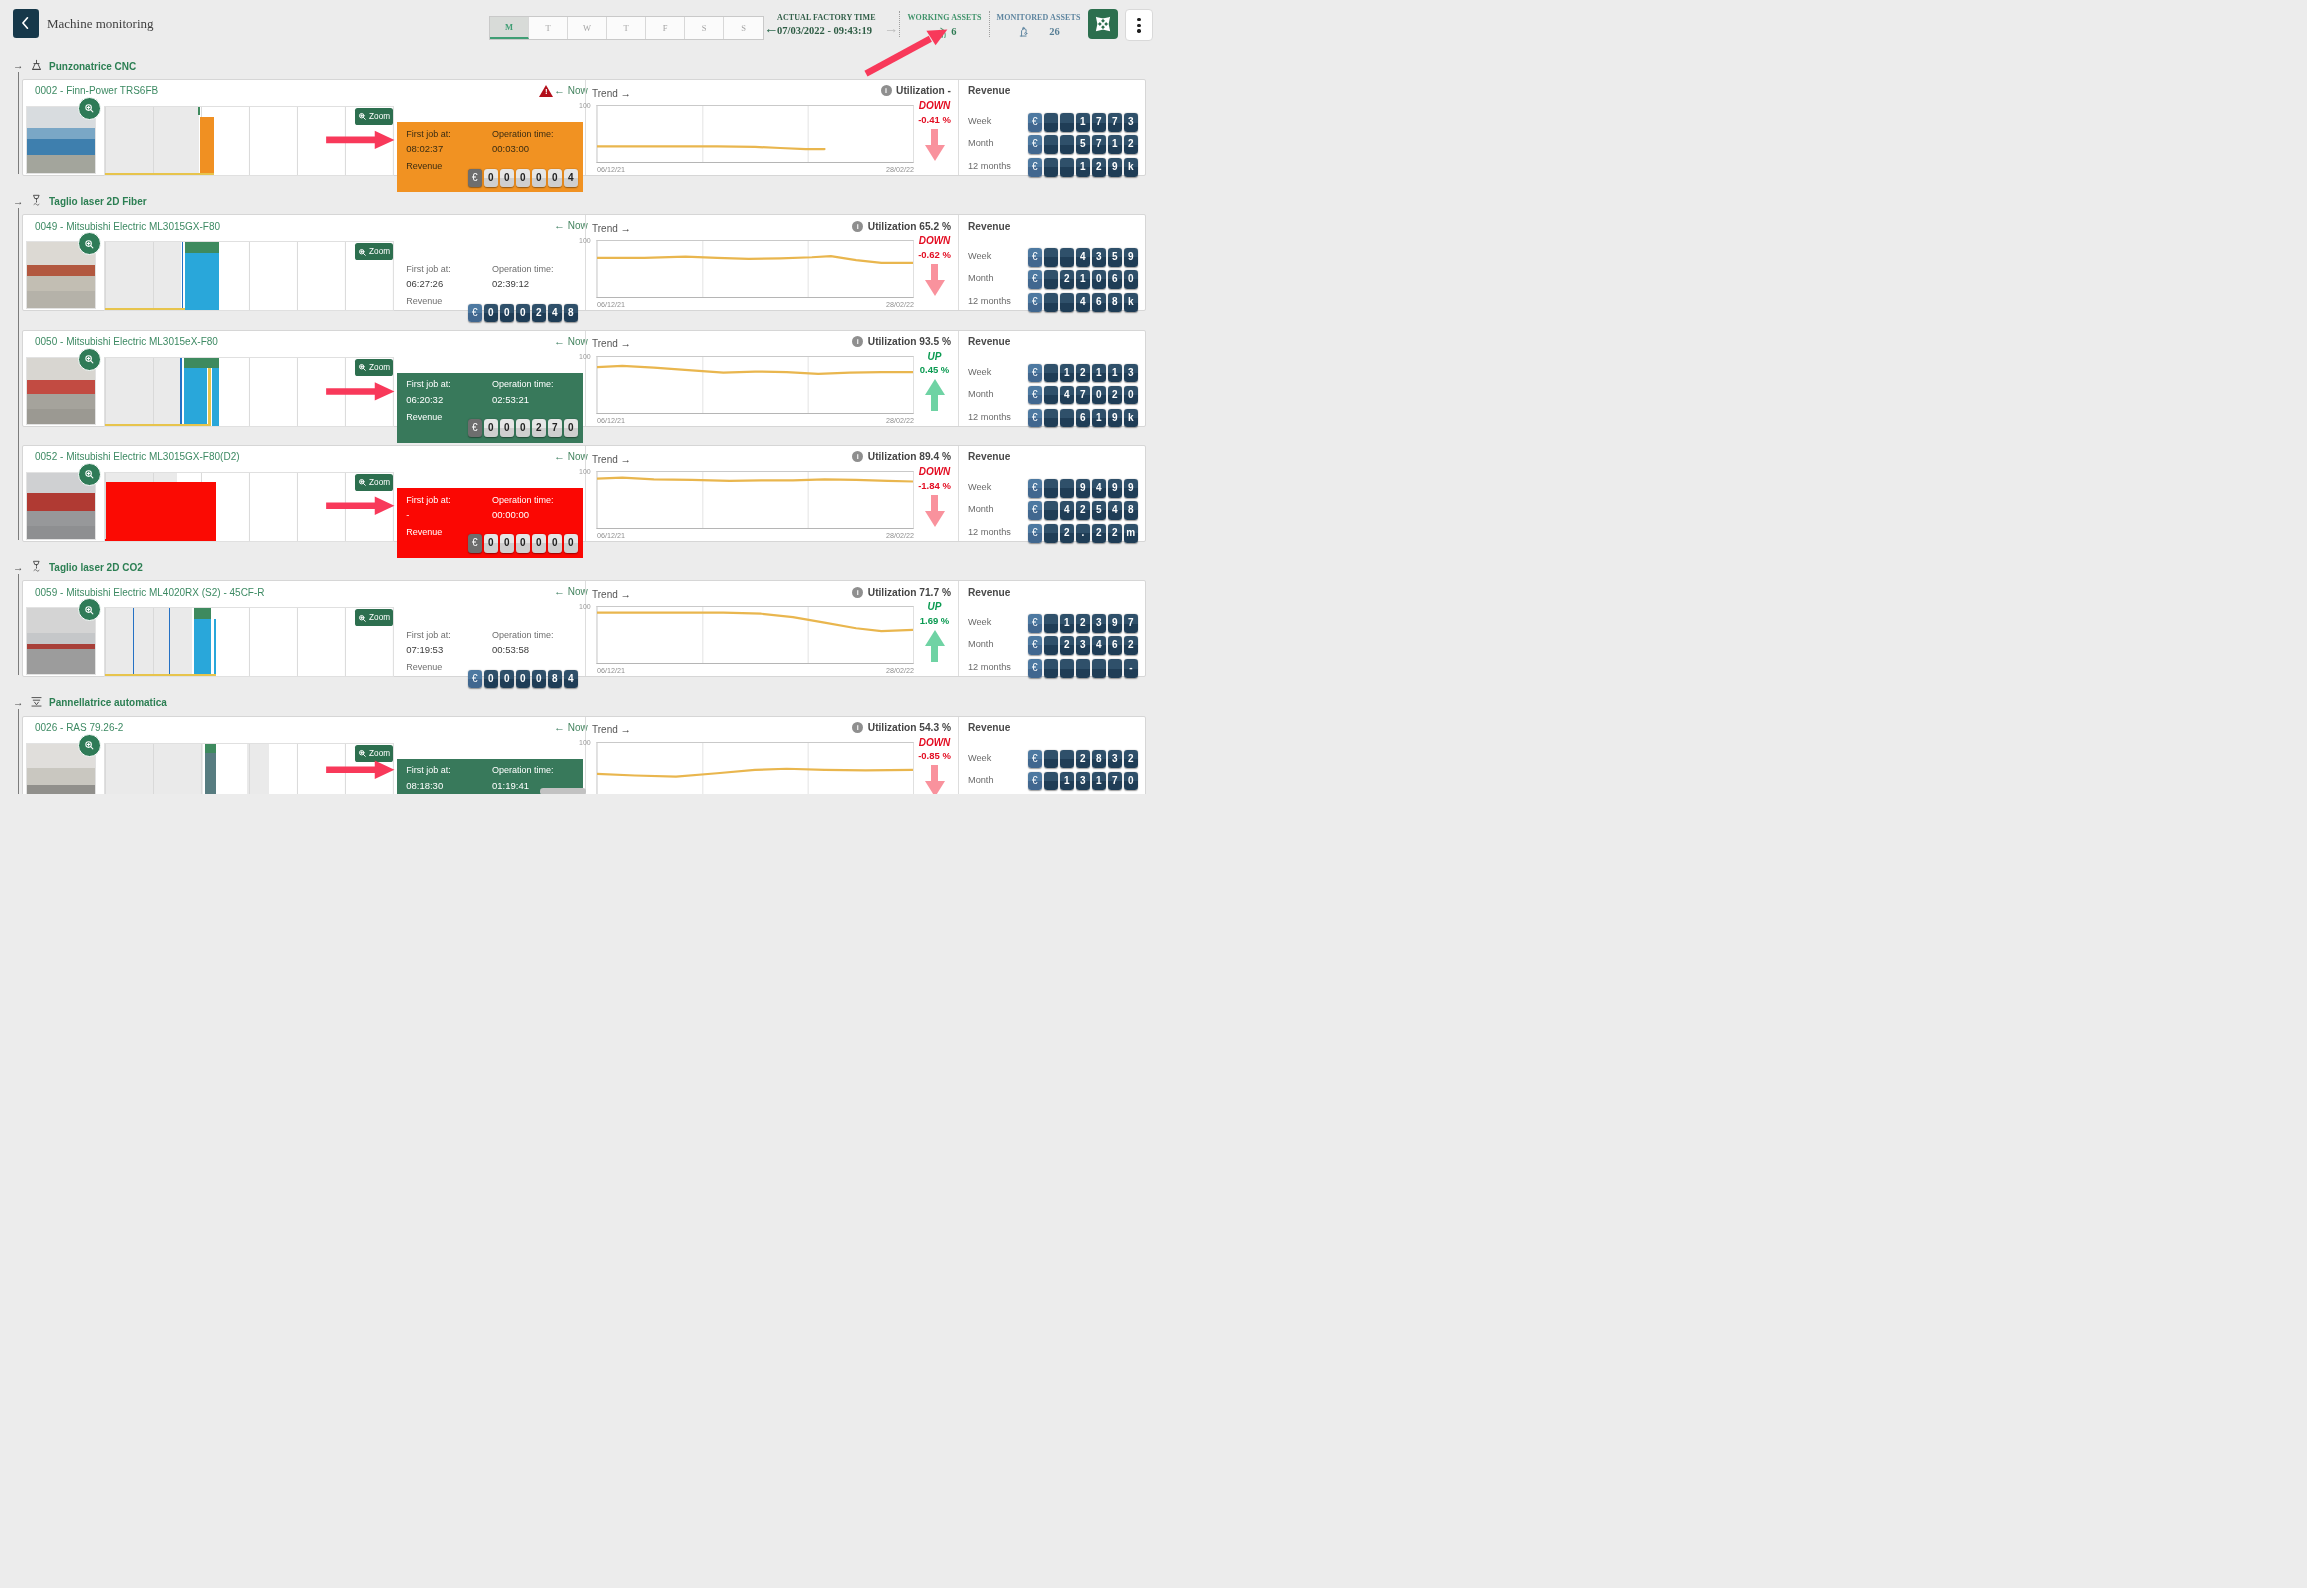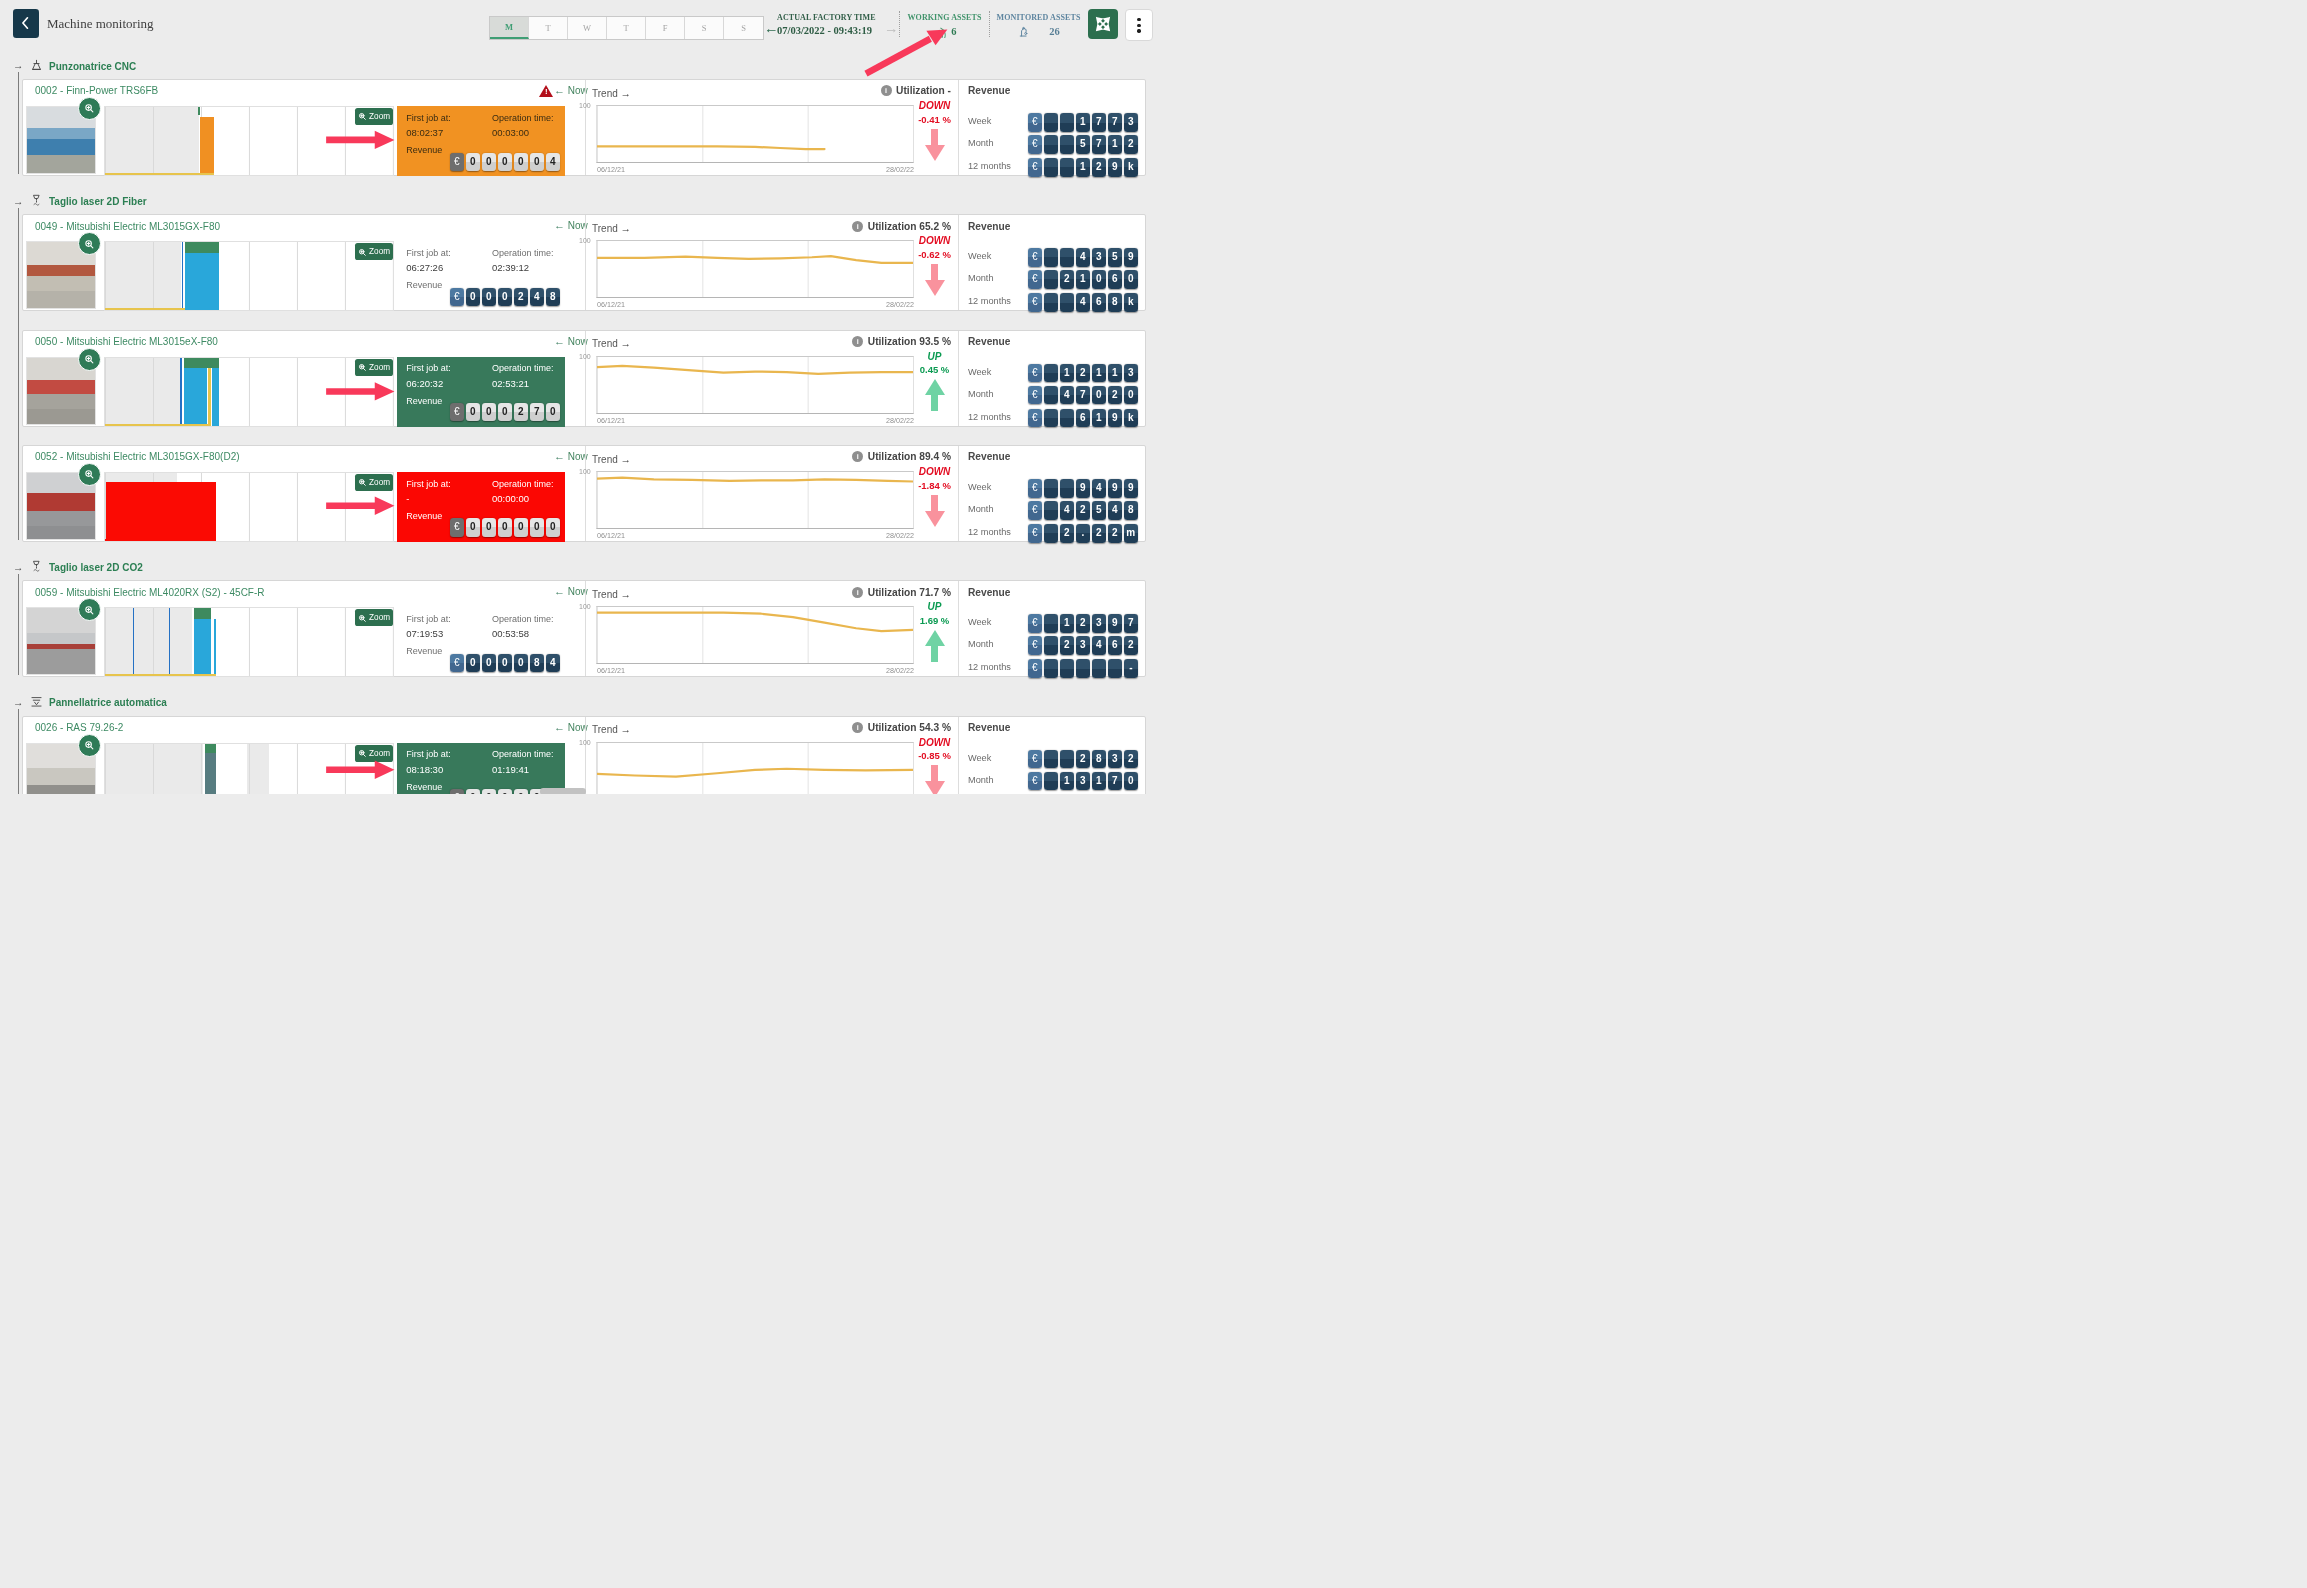--- a/index.html
+++ b/index.html
@@ -63,21 +63,21 @@
   .photo-zoom{position:absolute;left:55px;top:17px;width:21px;height:21px;border-radius:50%;background:#2f7b57;border:1.3px solid #fff;display:flex;align-items:center;justify-content:center;cursor:pointer;z-index:3;}
 
   .timeline{position:absolute;left:81px;top:26px;width:290px;height:70px;background:#fff;border:0.7px solid #e0e0e0;box-sizing:border-box;overflow:hidden;}
   .tl-grid{position:absolute;left:0;top:0;right:0;bottom:0;background-image:linear-gradient(90deg,#d9d9d9 0.7px,transparent 0.7px);background-size:16.666% 100%;z-index:1;}
   .seg{position:absolute;z-index:2;}
   .seg.c-gray{background:#eaeaea;z-index:0;}
   .seg.c-orange{background:#f09022;} .seg.c-blue{background:#29a7da;} .seg.c-green{background:#3e8a5e;}
   .seg.c-yellow{background:#e7c44c;} .seg.c-red{background:#fb0a03;} .seg.c-slate{background:#577c80;} .seg.c-navy{background:#2571c4;}
   .zoom-btn{position:absolute;left:332px;top:28px;width:38px;height:17px;background:#2d6f4f;border-radius:2.6px;color:#fff;font-size:8.2px;display:flex;align-items:center;justify-content:center;gap:2.6px;cursor:pointer;z-index:4;}
 
-  .status-panel{position:absolute;left:374px;top:26px;width:168px;height:70px;box-sizing:border-box;}
+  .status-panel{position:absolute;left:374px;top:42px;width:186px;height:70px;box-sizing:border-box;}
   .st-none{background:transparent;} .st-orange{background:#f19222;color:#3a2c12;} .st-green{background:#38795b;color:#fff;} .st-red{background:#fb0703;color:#fff;}
   .p-label{position:absolute;font-size:9px;} .p-time{position:absolute;font-size:9.5px;font-weight:normal;}
   .st-none .p-label{color:#6f6f6f;} .st-none .p-time{color:#3c3c3c;}
   .pl-first{left:9.2px;top:6.6px;} .pt-first{left:9.2px;top:21px;}
   .pl-op{left:95px;top:6.6px;} .pt-op{left:95px;top:21px;}
   .pl-rev{left:9.2px;top:39px;}
   .counter{position:absolute;display:flex;}
   .st-counter{right:5.3px;bottom:5.3px;}
   .cbox{display:inline-block;width:14px;height:18.4px;border-radius:3.3px;margin-left:2px;text-align:center;line-height:18.4px;font-size:10px;font-weight:bold;color:#fff;background:linear-gradient(180deg,#2f506a 0 50%,#1f3d56 50% 100%);box-shadow:0 0.7px 1.3px rgba(0,0,0,.4);}
   .cbox.euro{background:linear-gradient(180deg,#4d79a1 0 50%,#41678f 50% 100%);font-weight:normal;}

